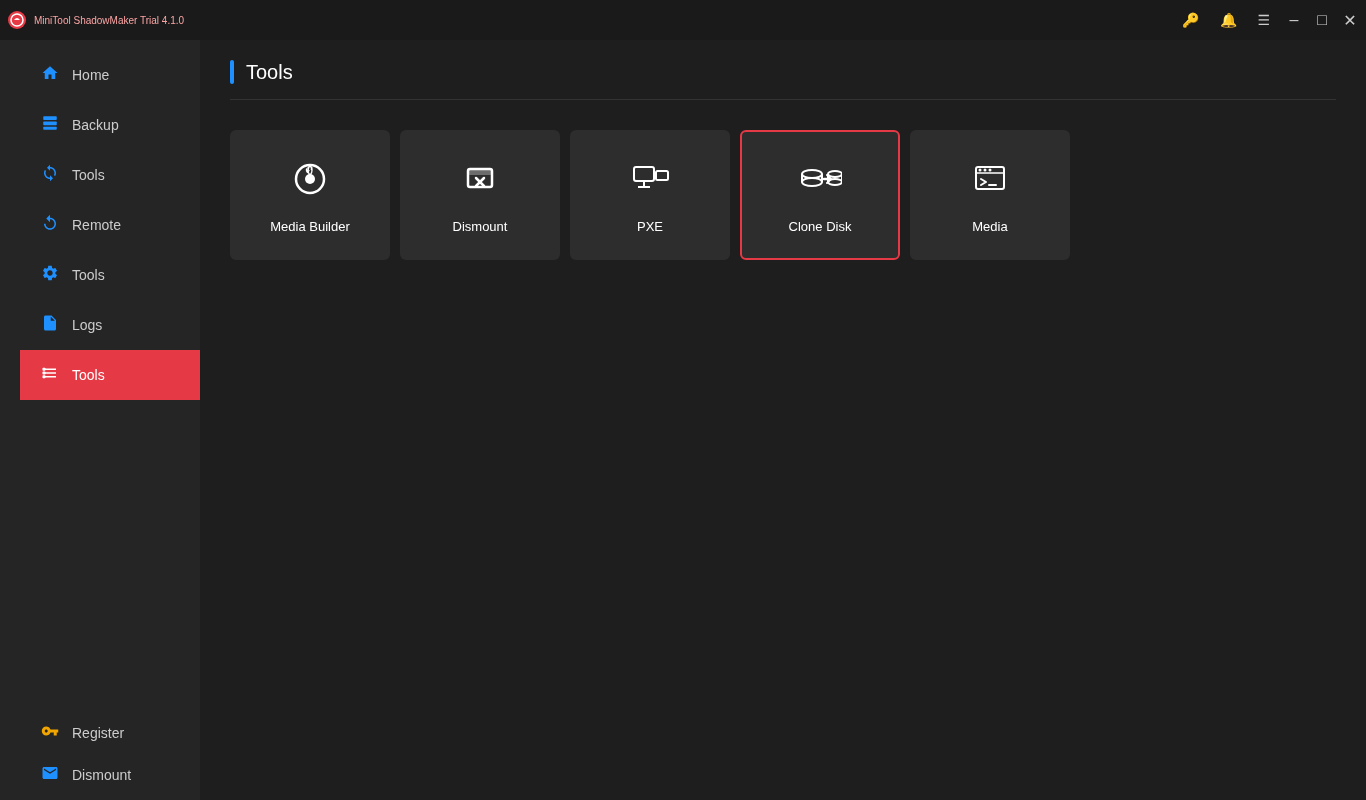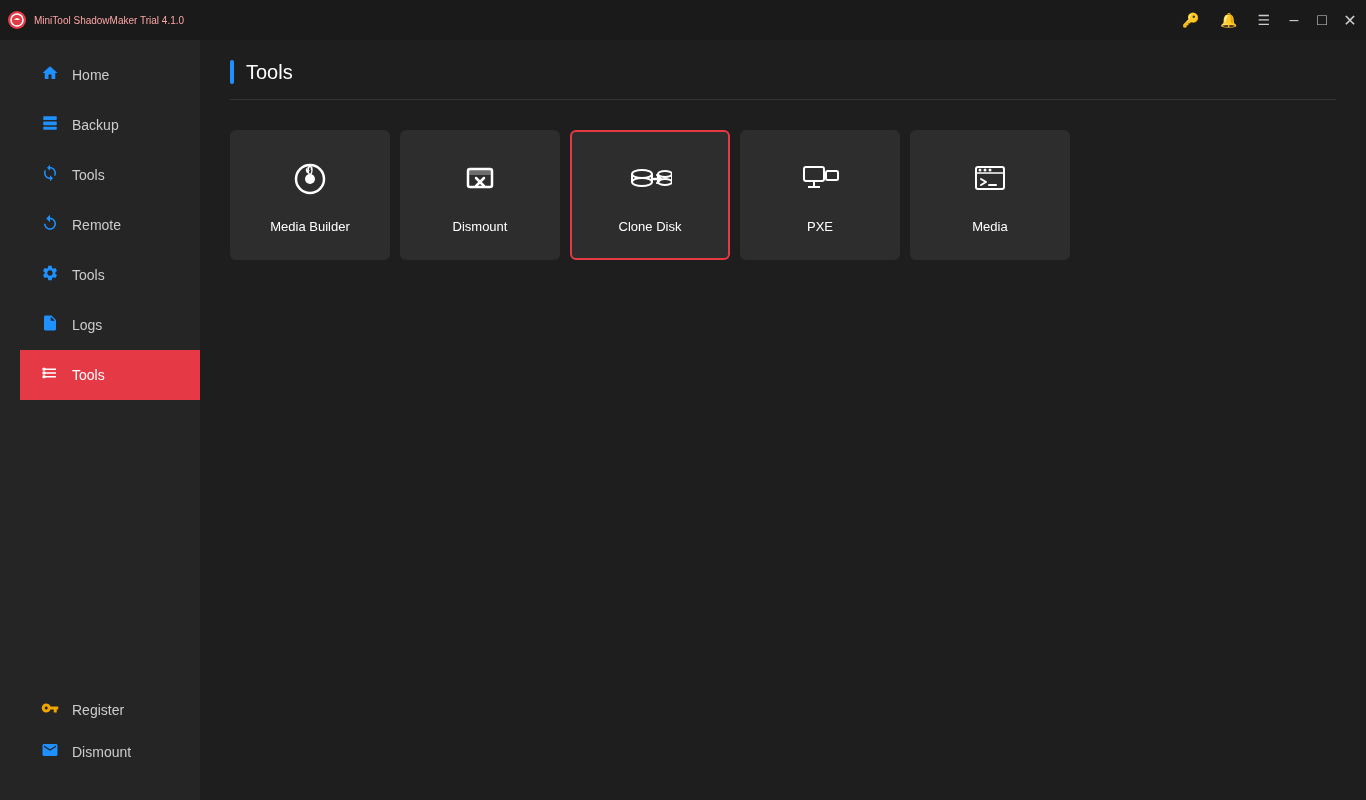--- a/index.html
+++ b/index.html
@@ -99,21 +99,21 @@
     .sidebar-item.active {
       background: #e63946;
       color: white;
     }
     .sidebar-icon {
       font-size: 16px;
       width: 20px;
       text-align: center;
     }
     .sidebar-bottom {
-      padding-bottom: 27px;
+      padding-bottom: 4px;
     }
     .sidebar-bottom .sidebar-item {
       padding: 10px 20px;
     }
 
     
     .content {
       flex: 1;
       background: #1e1e1e;
       overflow: auto;
@@ -333,20 +333,37 @@
             <rect x="10" y="12" width="24" height="18" rx="2" stroke="white" stroke-width="2.5" fill="none"></rect>
             <rect x="10" y="12" width="24" height="6" rx="2" fill="white" opacity="0.3"></rect>
 
             <line x1="18" y1="21" x2="26" y2="29" stroke="white" stroke-width="2.5" stroke-linecap="round"></line>
             <line x1="26" y1="21" x2="18" y2="29" stroke="white" stroke-width="2.5" stroke-linecap="round"></line>
           </svg>
         </span>
         <span class="tool-label">Dismount</span>
       </div>
 
+      <div class="tool-card">
+        <span class="tool-icon">
+          <svg width="44" height="44" viewBox="0 0 44 44" fill="white">
+
+            <rect x="6" y="10" width="20" height="14" rx="2" stroke="white" stroke-width="2" fill="none"></rect>
+            <line x1="16" y1="24" x2="16" y2="30" stroke="white" stroke-width="2"></line>
+            <line x1="10" y1="30" x2="22" y2="30" stroke="white" stroke-width="2"></line>
+
+            <rect x="28" y="14" width="12" height="9" rx="1.5" stroke="white" stroke-width="2" fill="none"></rect>
+
+            <line x1="26" y1="17" x2="28" y2="17" stroke="white" stroke-width="1.5" stroke-dasharray="2,1"></line>
+            <line x1="26" y1="21" x2="28" y2="21" stroke="white" stroke-width="1.5" stroke-dasharray="2,1"></line>
+          </svg>
+        </span>
+        <span class="tool-label">PXE</span>
+      </div>
+
       <div class="tool-card selected">
         <span class="tool-icon">
           <svg width="44" height="44" viewBox="0 0 44 44" fill="white">
 
             <ellipse cx="14" cy="17" rx="10" ry="4" stroke="white" stroke-width="2" fill="none"></ellipse>
             <line x1="4" y1="17" x2="4" y2="25" stroke="white" stroke-width="2"></line>
             <line x1="24" y1="17" x2="24" y2="25" stroke="white" stroke-width="2"></line>
             <ellipse cx="14" cy="25" rx="10" ry="4" stroke="white" stroke-width="2" fill="none"></ellipse>
 
             <line x1="26" y1="22" x2="32" y2="22" stroke="white" stroke-width="2.5" stroke-linecap="round"></line>
@@ -358,37 +375,20 @@
             <ellipse cx="37" cy="25" rx="7" ry="3" stroke="white" stroke-width="2" fill="none"></ellipse>
           </svg>
         </span>
         <span class="tool-label">Clone Disk</span>
       </div>
 
       <div class="tool-card">
         <span class="tool-icon">
           <svg width="44" height="44" viewBox="0 0 44 44" fill="white">
 
-            <rect x="6" y="10" width="20" height="14" rx="2" stroke="white" stroke-width="2" fill="none"></rect>
-            <line x1="16" y1="24" x2="16" y2="30" stroke="white" stroke-width="2"></line>
-            <line x1="10" y1="30" x2="22" y2="30" stroke="white" stroke-width="2"></line>
-
-            <rect x="28" y="14" width="12" height="9" rx="1.5" stroke="white" stroke-width="2" fill="none"></rect>
-
-            <line x1="26" y1="17" x2="28" y2="17" stroke="white" stroke-width="1.5" stroke-dasharray="2,1"></line>
-            <line x1="26" y1="21" x2="28" y2="21" stroke="white" stroke-width="1.5" stroke-dasharray="2,1"></line>
-          </svg>
-        </span>
-        <span class="tool-label">PXE</span>
-      </div>
-
-      <div class="tool-card">
-        <span class="tool-icon">
-          <svg width="44" height="44" viewBox="0 0 44 44" fill="white">
-
             <rect x="8" y="10" width="28" height="22" rx="2" stroke="white" stroke-width="2" fill="none"></rect>
             <line x1="8" y1="16" x2="36" y2="16" stroke="white" stroke-width="1.5"></line>
             <circle cx="12" cy="13" r="1.5" fill="white"></circle>
             <circle cx="17" cy="13" r="1.5" fill="white"></circle>
             <circle cx="22" cy="13" r="1.5" fill="white"></circle>
 
             <polyline points="13,22 18,25 13,28" stroke="white" stroke-width="2" fill="none" stroke-linecap="round" stroke-linejoin="round"></polyline>
             <line x1="21" y1="28" x2="28" y2="28" stroke="white" stroke-width="2" stroke-linecap="round"></line>
           </svg>
         </span>

